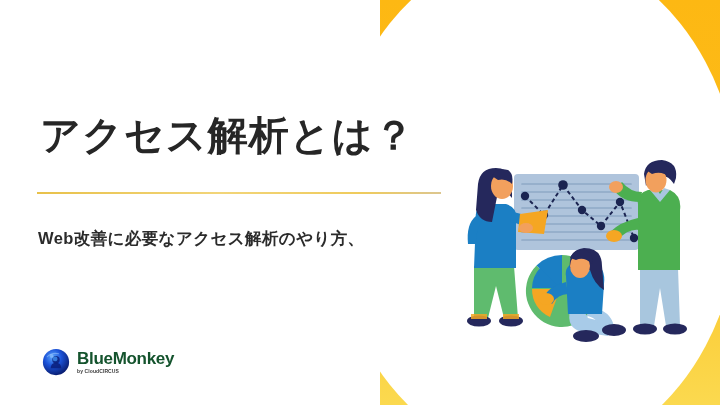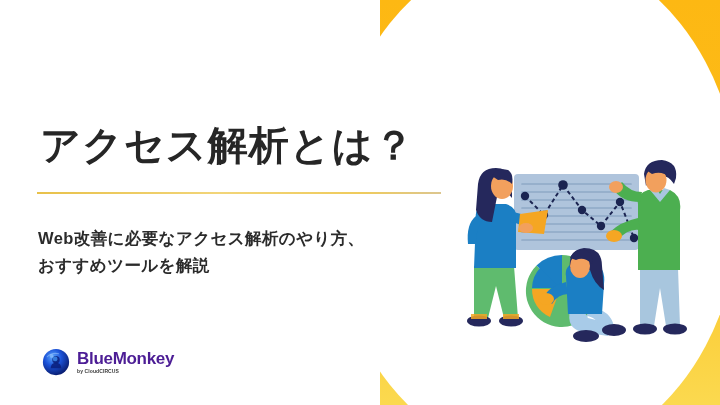--- a/index.html
+++ b/index.html
@@ -27,21 +27,21 @@
     position:absolute;
     left:330px;top:-52px;
     width:410px;height:512px;
     background:#ffffff;
     border-radius:50%;
   }
 
   
   #title{
     position:absolute;
-    left:40px;top:122px;
+    left:40px;top:112px;
     font-size:40px;
     font-weight:bold;
     letter-spacing:1px;
     color:#262626;
     line-height:1.15;
     white-space:nowrap;
   }
   #gold-rule{
     position:absolute;
     left:37px;top:192px;
@@ -61,21 +61,21 @@
 
   
   #logo{
     position:absolute;
     left:42px;top:348px;
     display:flex;align-items:center;gap:7px;
   }
   #logo-mark{width:28px;height:28px;display:block;}
   #logo-text-wrap{display:flex;flex-direction:column;line-height:1;}
   #logo-word{
-    font-size:17px;font-weight:bold;color:#4c1d95;letter-spacing:-0.3px;
+    font-size:17px;font-weight:bold;color:#14532d;letter-spacing:-0.3px;
   }
   #logo-sub{
     font-size:5px;font-weight:bold;color:#3a3a3a;letter-spacing:0.1px;
     margin-top:2px;
   }
 
   
   #illustration{
     position:absolute;
     left:462px;top:158px;
@@ -89,21 +89,20 @@
 
   <div id="bg-yellow"></div>
   <div id="bg-white-circle"></div>
 
   <div id="title">アクセス解析とは？</div>
 
   <div id="gold-rule"></div>
 
   <div id="subtitle">
     <span>Web改善に必要なアクセス解析のやり方、</span><br>
-    <span>おすすめツールを解説</span>
   </div>
 
   <div id="logo">
     <svg id="logo-mark" viewBox="0 0 64 64">
       <defs>
         <radialGradient id="gball" cx="38%" cy="32%" r="72%">
           <stop offset="0%" stop-color="#5BA8FF"></stop>
           <stop offset="45%" stop-color="#1B52D8"></stop>
           <stop offset="100%" stop-color="#081A6B"></stop>
         </radialGradient>

